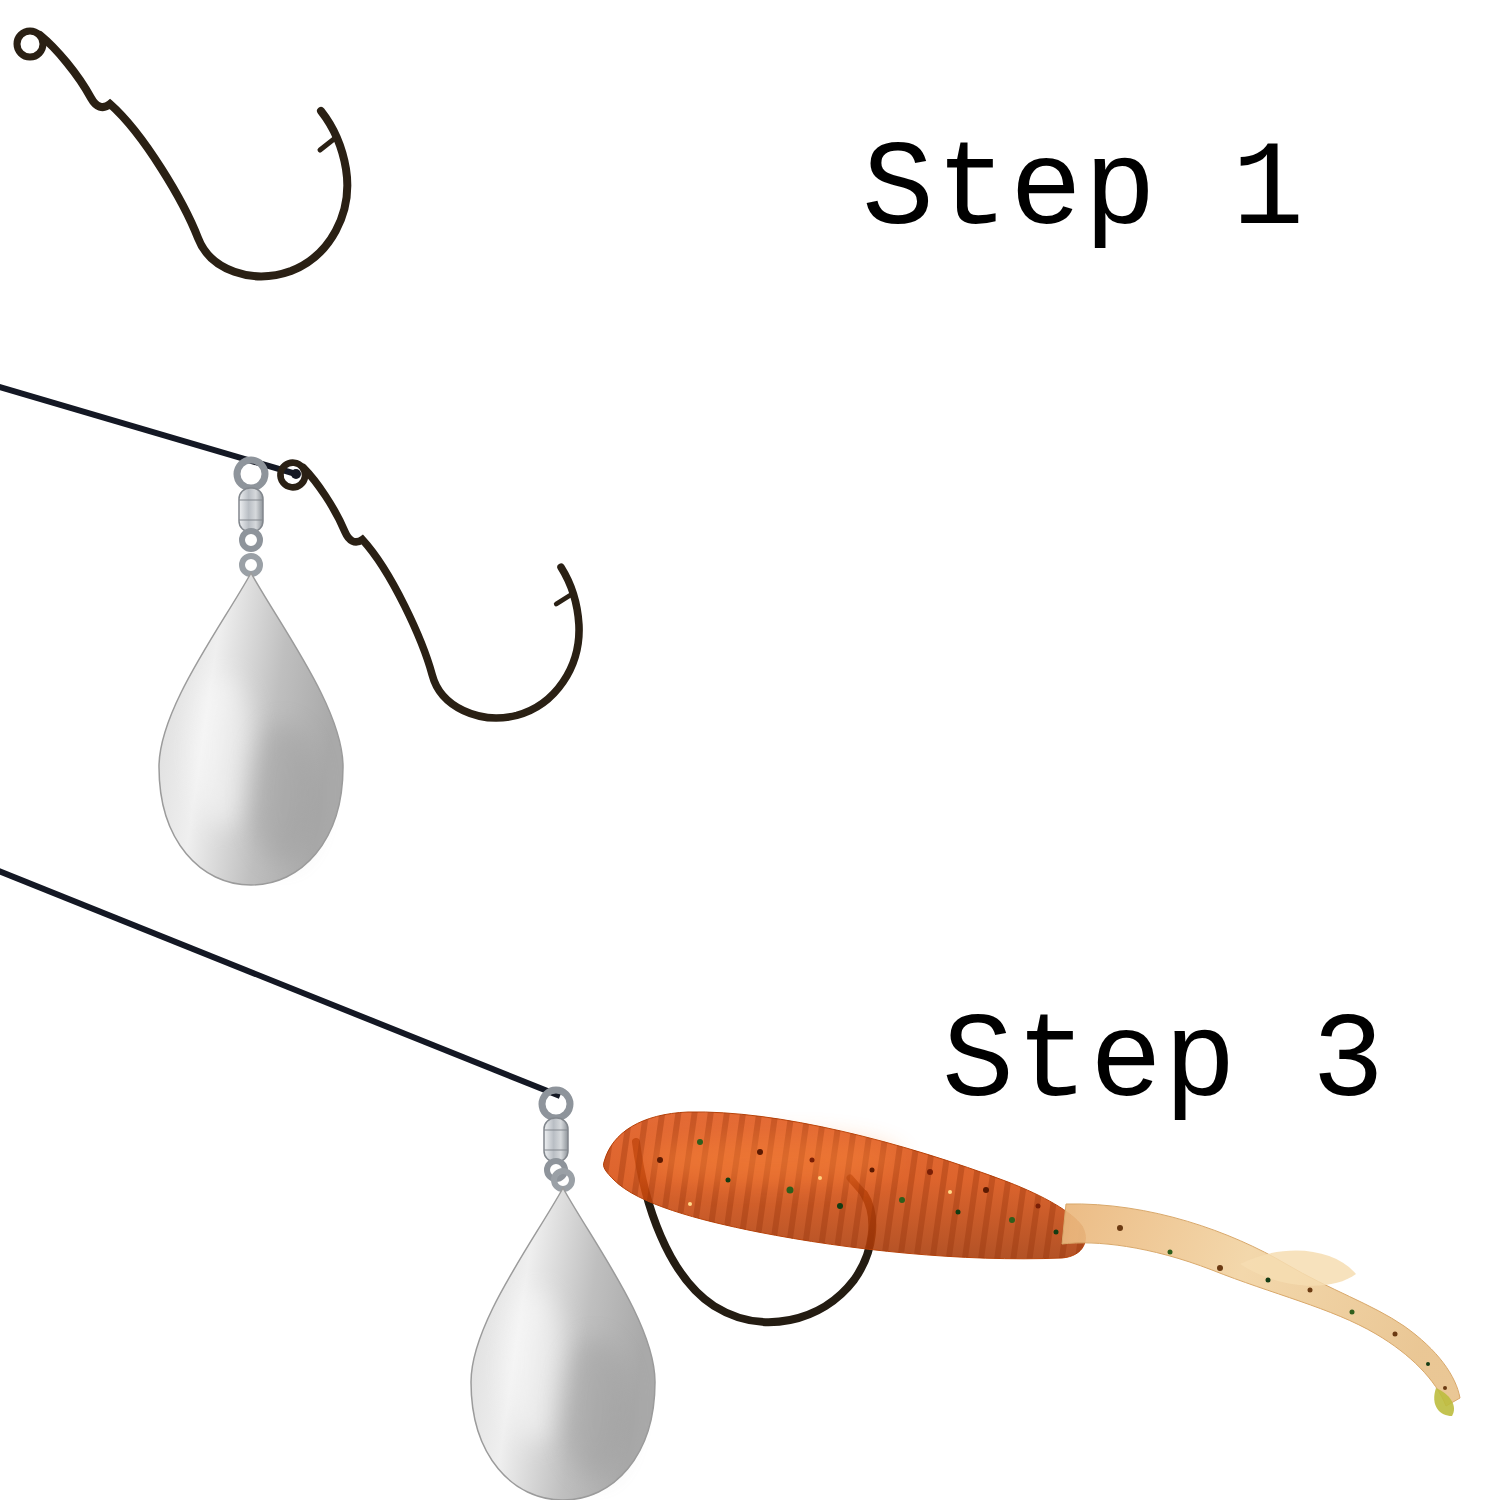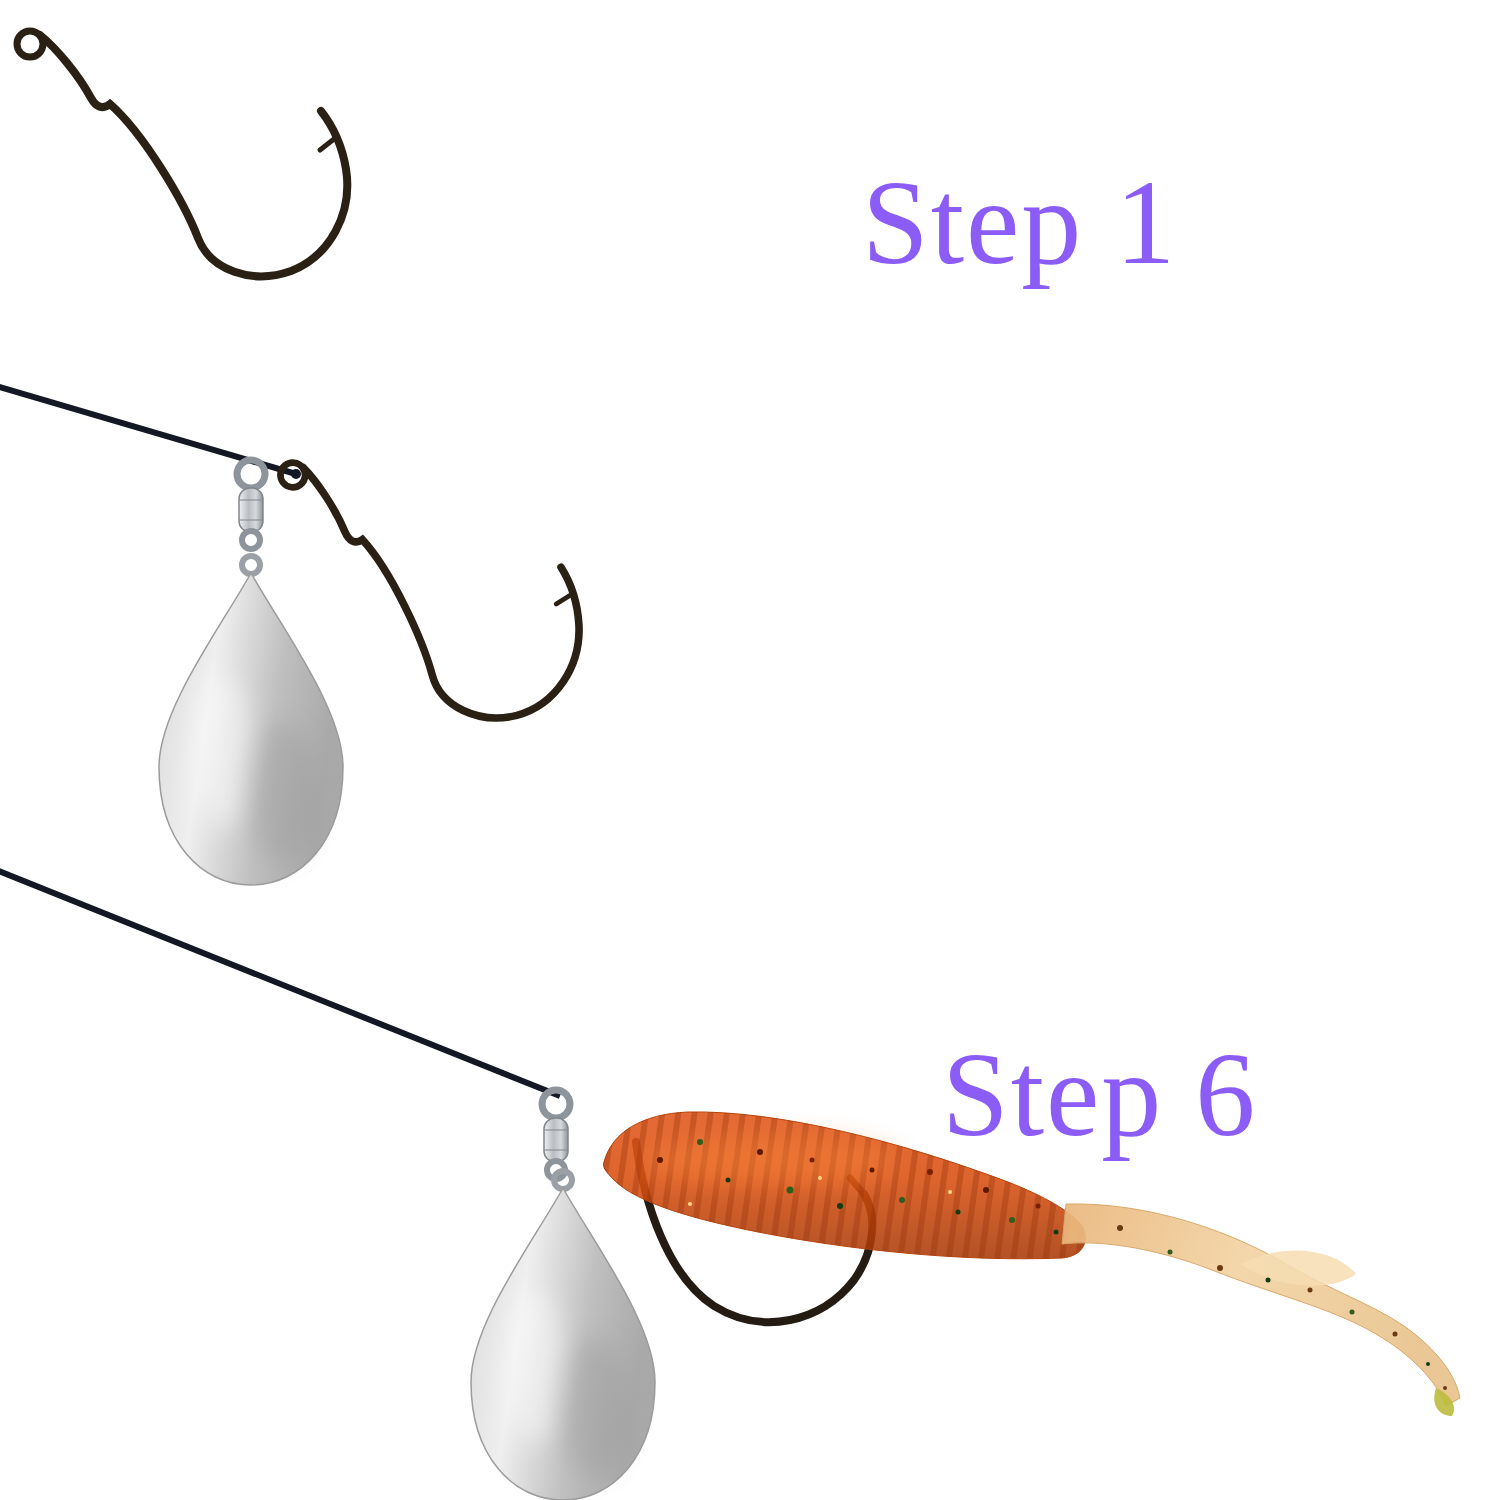--- a/index.html
+++ b/index.html
@@ -8,28 +8,27 @@
     width: 1500px;
     height: 1500px;
     background: #ffffff;
     overflow: hidden;
     font-family: "Liberation Serif", serif;
   }
   .abs { position: absolute; }
   .step-group { position: absolute; inset: 0; }
   .step-label {
     position: absolute;
-    font-family: Liberation Serif, serif;
+    font-family: Liberation Mono, monospace;
     font-weight: 400;
     font-size: 120px;
     line-height: 1.05;
-    color: #8b5cf6;
+    color: #000000;
     letter-spacing: 2px;
     white-space: nowrap;
-    margin-top: 32px;
   }
 </style>
 </head>
 <body>
 
 <div class="canvas">
 
   <svg width="0" height="0" style="position:absolute" aria-hidden="true">
     <defs>
       <linearGradient id="metalGrad" x1="0" y1="0" x2="1" y2="0">
@@ -204,16 +203,16 @@
           <circle cx="1220" cy="408" r="3" fill="#6b3a12"></circle>
           <circle cx="1268" cy="420" r="2.5" fill="#143c14"></circle>
           <circle cx="1310" cy="430" r="2.5" fill="#6b3a12"></circle>
           <circle cx="1352" cy="452" r="2.5" fill="#2f5e1c"></circle>
           <circle cx="1395" cy="474" r="2.5" fill="#6b3a12"></circle>
           <circle cx="1428" cy="504" r="2" fill="#143c14"></circle>
           <circle cx="1445" cy="528" r="2" fill="#6b3a12"></circle>
         </g>
       </g>
     </svg>
-    <div class="step-label" style="left:942px;top:1000px">Step 6</div>
+    <div class="step-label" style="left:942px;top:1000px">Step 3</div>
   </div>
 
 </div>
 
 </body></html>

